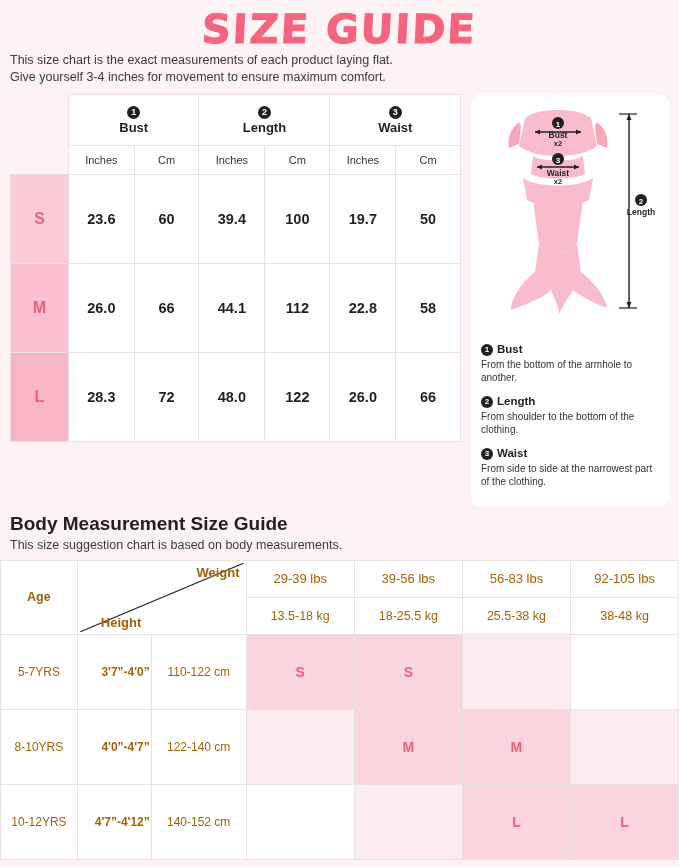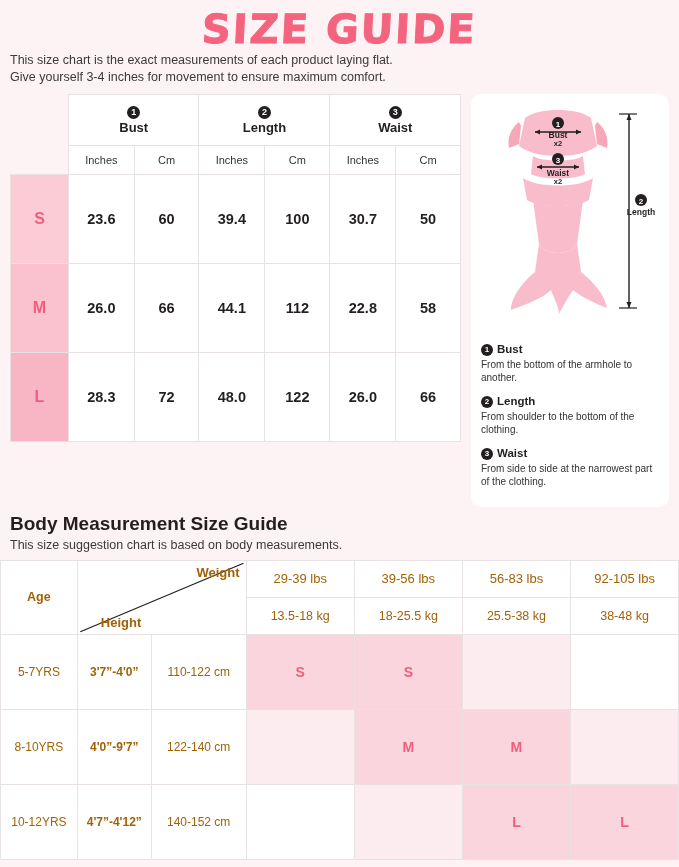--- a/index.html
+++ b/index.html
@@ -89,21 +89,21 @@
 
   
   .bt{width:679px;margin-top:6px;}
   .bt td{
     border:1px solid #e8e2e4;
     text-align:center;font-size:12.5px;color:#a16207;background:#fff;
   }
   .bt .hdr{height:34px;font-size:13px;}
   .bt .sub{height:34px;font-size:12.5px;}
   .bt .agecell{width:76px;font-size:12px;}
-  .bt .hcell{width:72px;font-size:12px;font-weight:bold;}
+  .bt .hcell{width:72px;font-size:12px;font-weight:bold;text-align:right;}
   .bt .cmcell{width:96px;font-size:12px;}
   .bt .datacell{width:110px;height:72px;font-size:14px;font-weight:bold;color:#ef5f7c;}
   .bt .fill{background:#fbd5dd;}
   .bt .fill-lite{background:#fdecef;}
   .bt .blank{background:#fff;}
 
   
   .diag{
     width:144px;height:68px;position:relative;background:#fff;padding:0;
   }
@@ -157,21 +157,21 @@
         <td class="unit">Cm</td>
         <td class="unit">Inches</td>
         <td class="unit">Cm</td>
       </tr>
       <tr>
         <td class="sz s">S</td>
         <td class="val">23.6</td>
         <td class="val">60</td>
         <td class="val">39.4</td>
         <td class="val">100</td>
-        <td class="val">30.7</td>
+        <td class="val">19.7</td>
         <td class="val">50</td>
       </tr>
       <tr>
         <td class="sz m">M</td>
         <td class="val">26.0</td>
         <td class="val">66</td>
         <td class="val">44.1</td>
         <td class="val">112</td>
         <td class="val">22.8</td>
         <td class="val">58</td>
@@ -280,21 +280,21 @@
       <td class="agecell">5-7YRS</td>
       <td class="hcell">3'7”-4'0”</td>
       <td class="cmcell">110-122 cm</td>
       <td class="datacell fill">S</td>
       <td class="datacell fill">S</td>
       <td class="datacell fill-lite"></td>
       <td class="datacell blank"></td>
     </tr>
     <tr>
       <td class="agecell">8-10YRS</td>
-      <td class="hcell">4'0”-9'7”</td>
+      <td class="hcell">4'0”-4'7”</td>
       <td class="cmcell">122-140 cm</td>
       <td class="datacell fill-lite"></td>
       <td class="datacell fill">M</td>
       <td class="datacell fill">M</td>
       <td class="datacell fill-lite"></td>
     </tr>
     <tr>
       <td class="agecell">10-12YRS</td>
       <td class="hcell">4'7”-4'12”</td>
       <td class="cmcell">140-152 cm</td>

